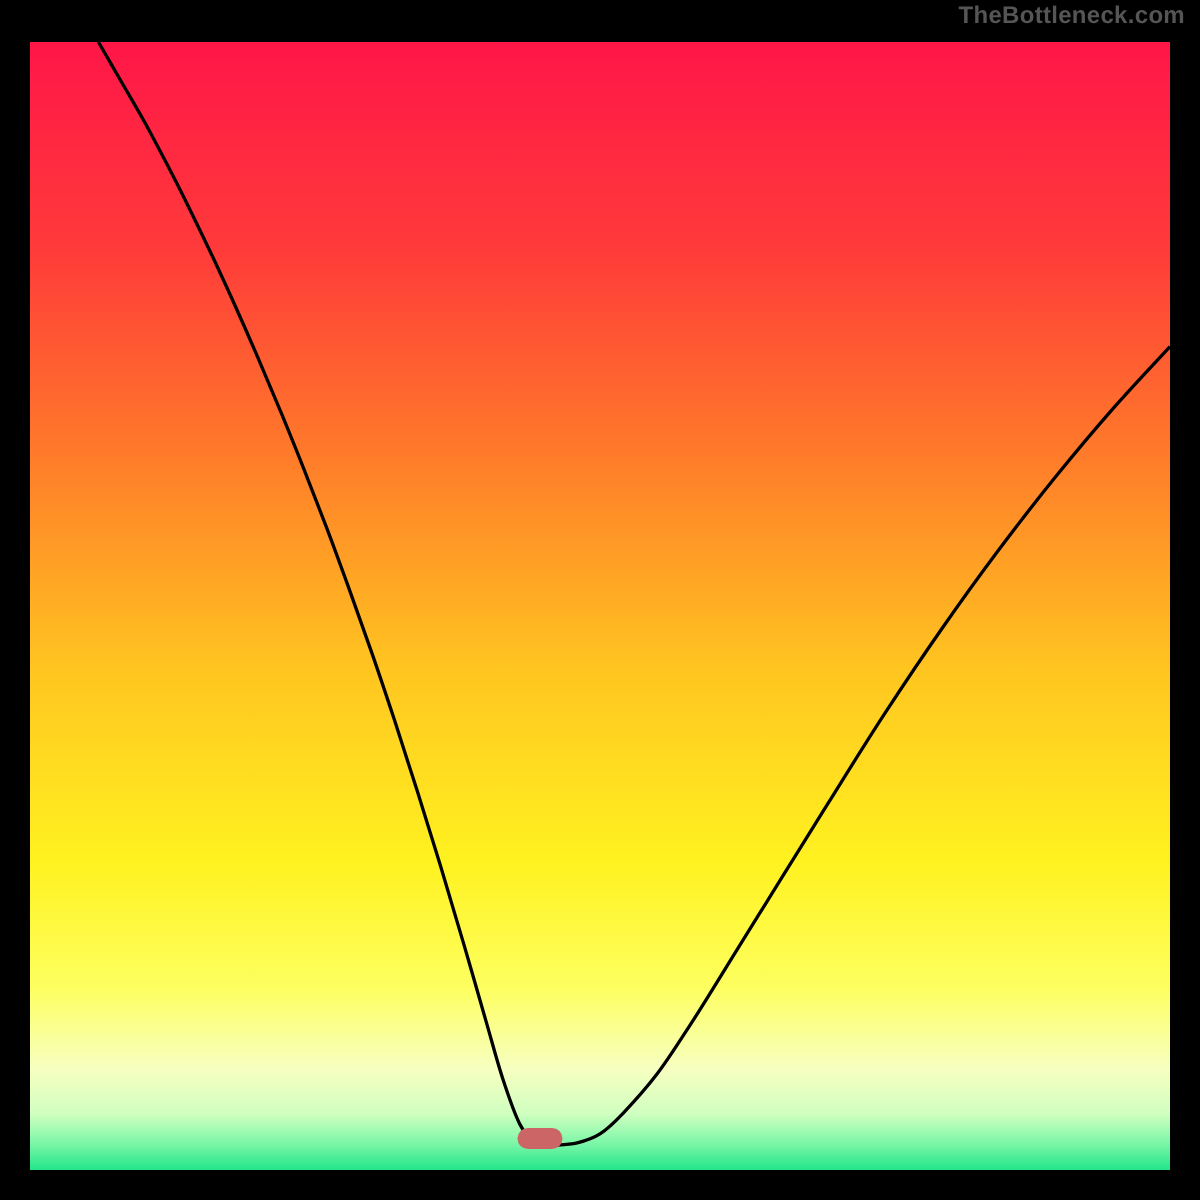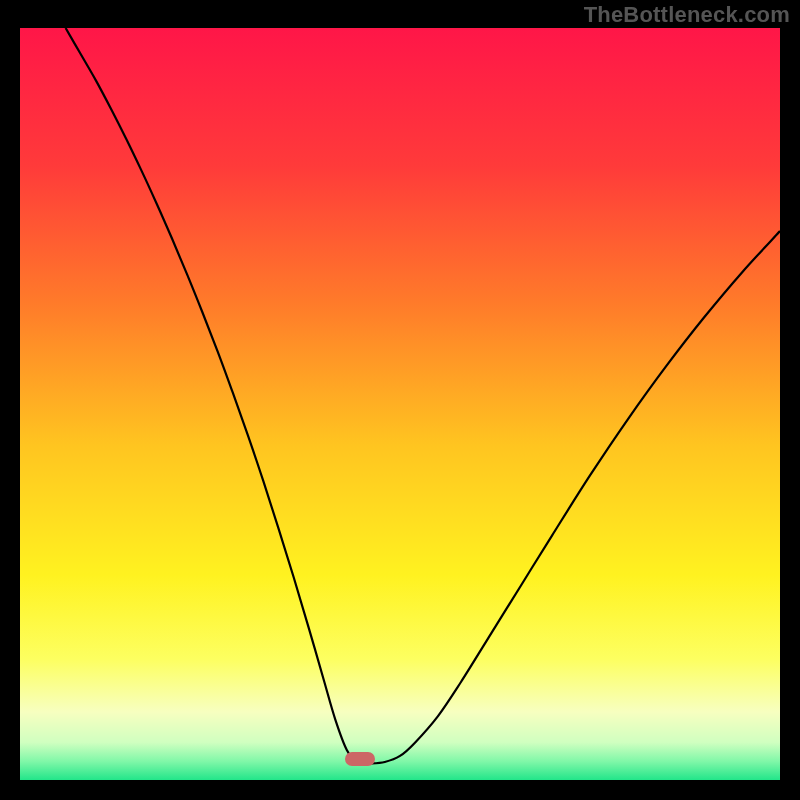--- a/index.html
+++ b/index.html
@@ -15,21 +15,21 @@
     position: relative;
     width: 800px;
     height: 800px;
     background: #000;
   }
   .watermark {
     position: absolute;
     top: 2px;
     right: 10px;
     color: #555;
-    font-size: 22px;
+    font-size: 16px;
     font-weight: 600;
     letter-spacing: 0.2px;
     z-index: 20;
   }
   .plot-area {
     position: absolute;
     left: 20px;
     top: 28px;
     width: 760px;
     height: 752px;

